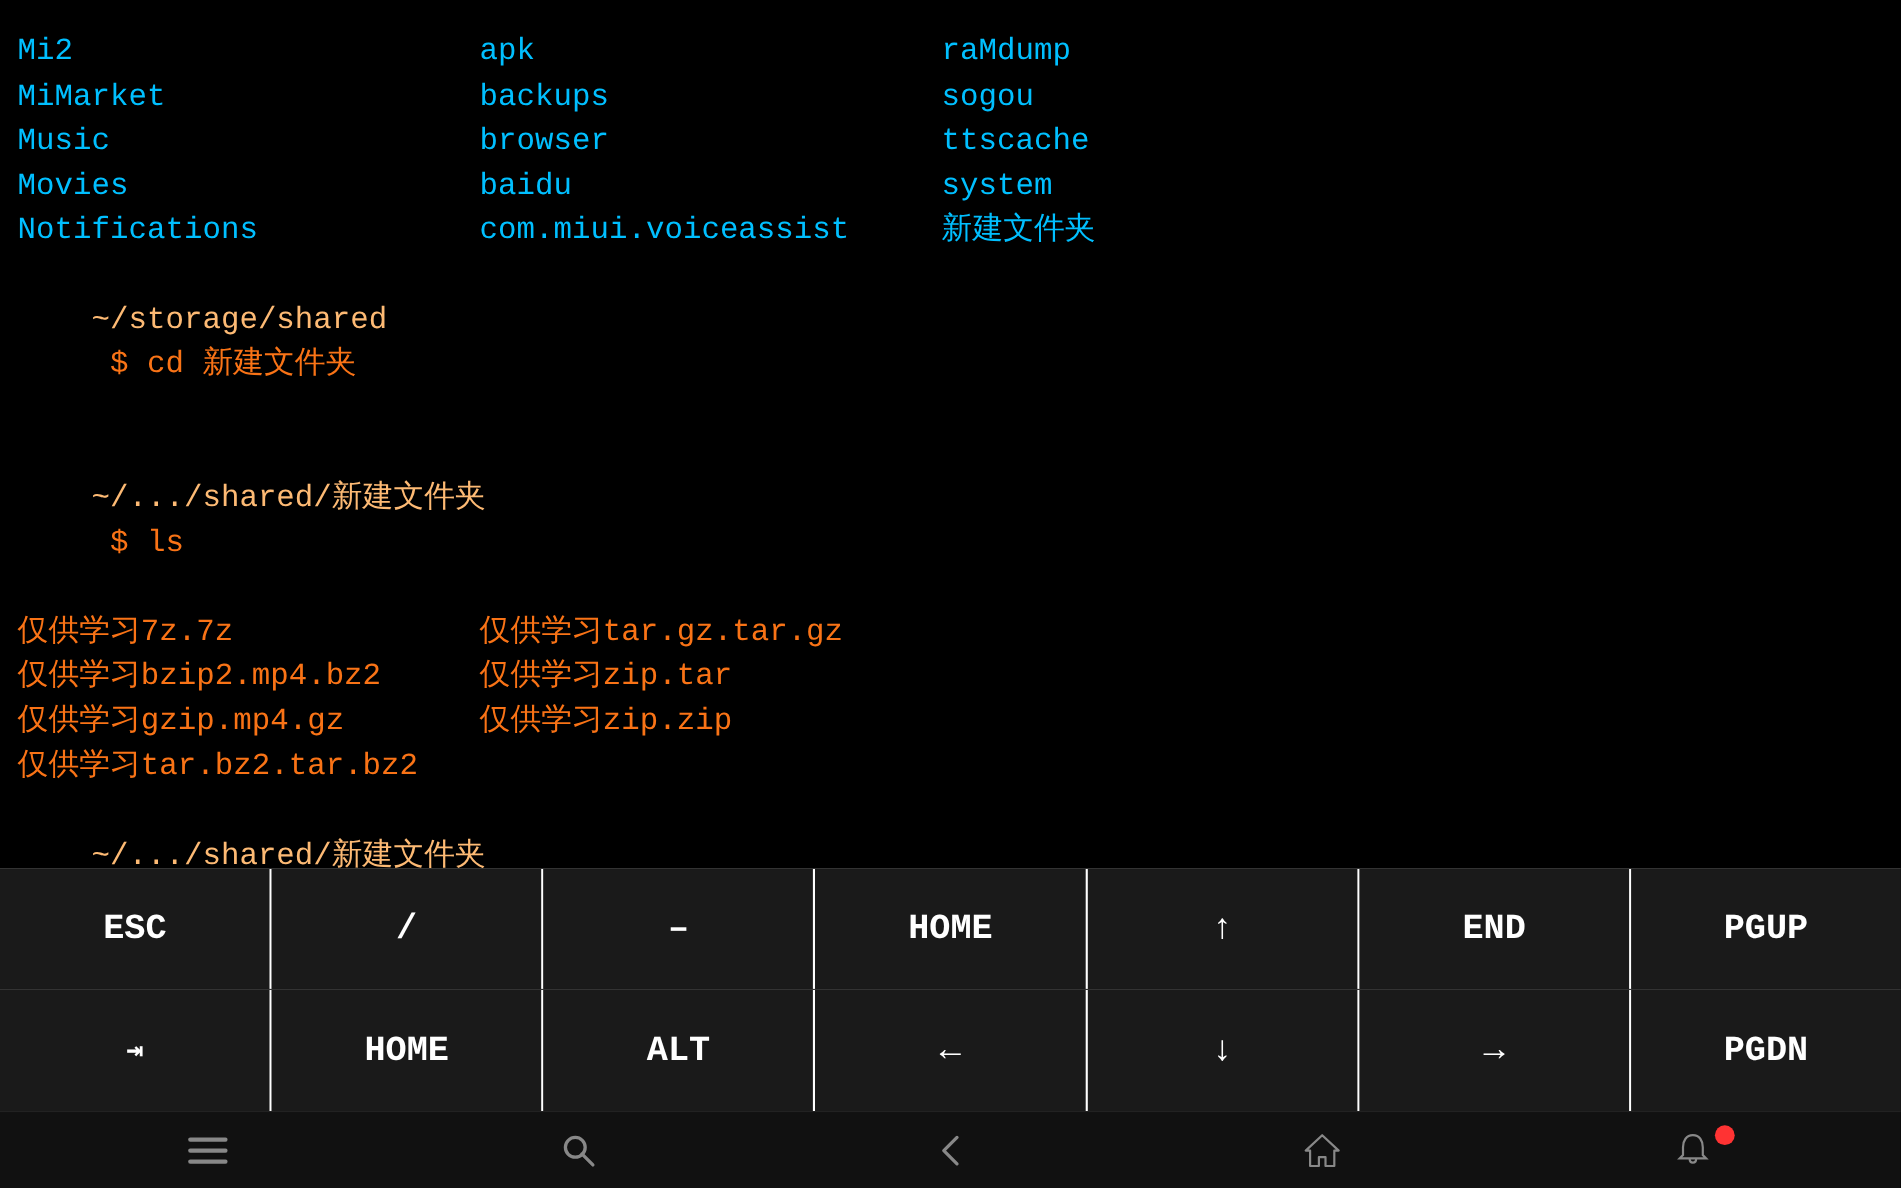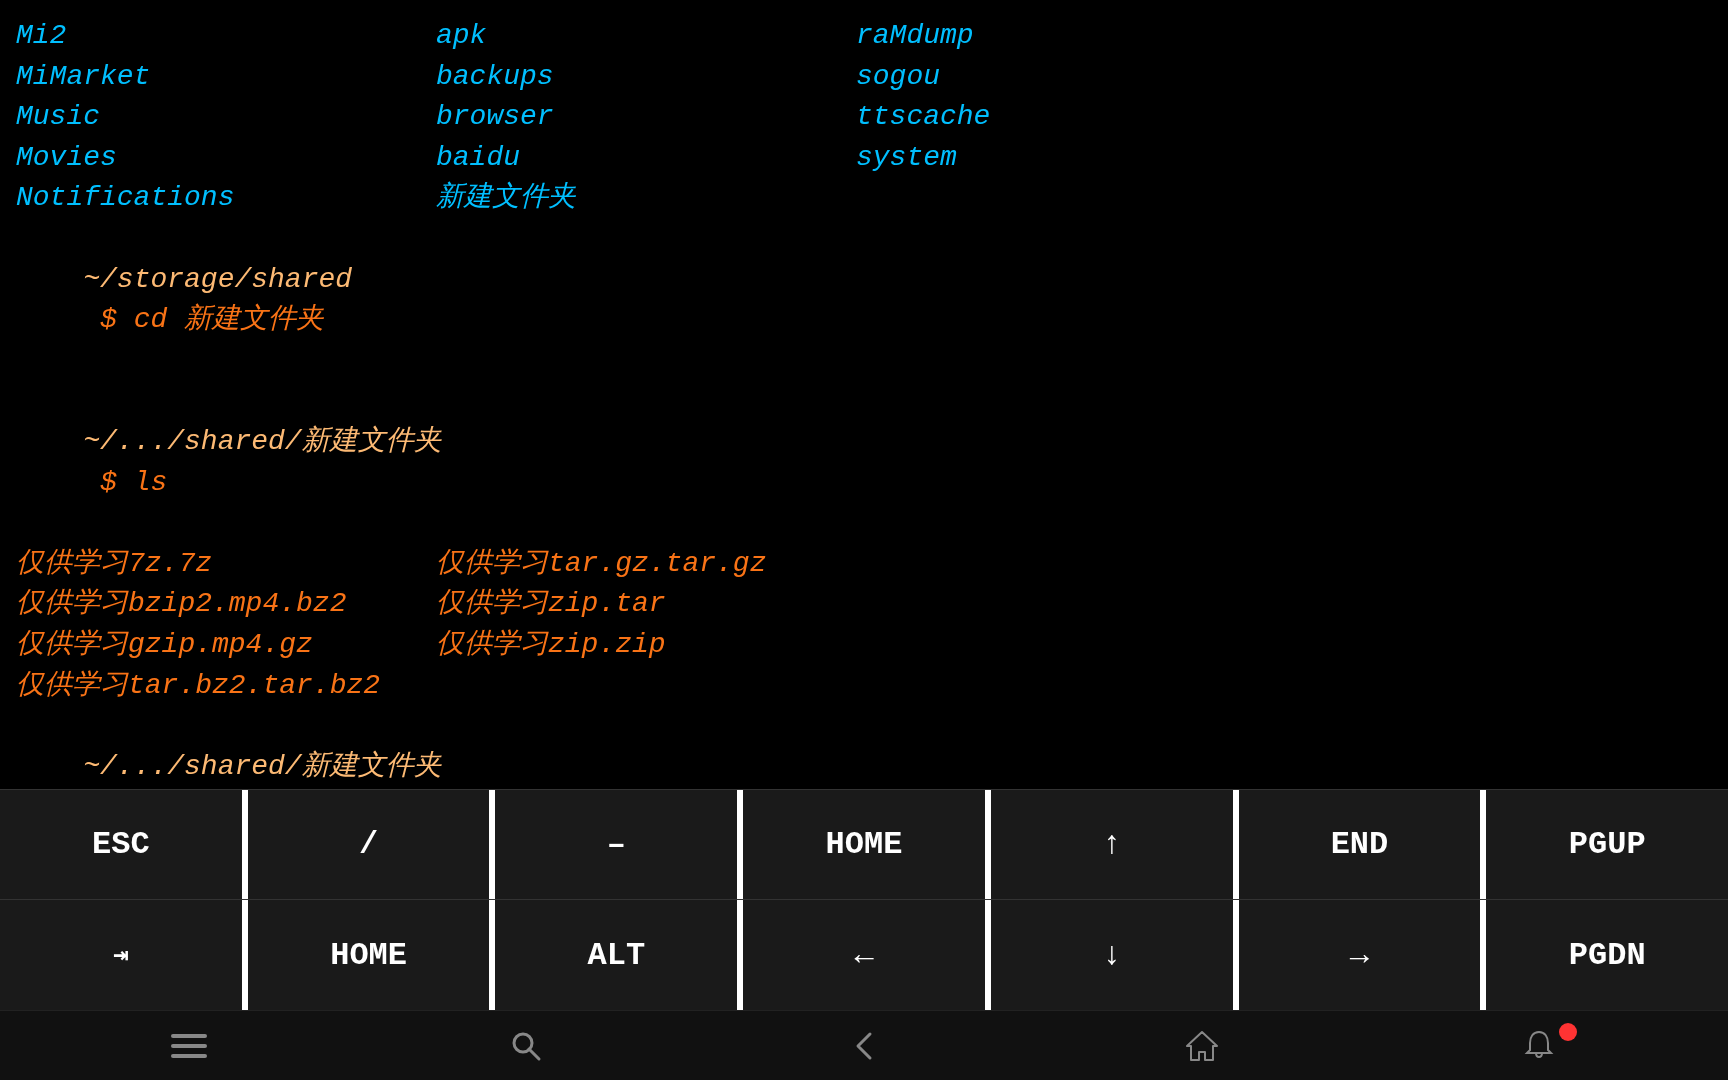--- a/index.html
+++ b/index.html
@@ -10,24 +10,23 @@
       font-family: 'Courier New', Courier, monospace;
       overflow: hidden;
       display: flex;
       flex-direction: column;
     }
 
     
     #terminal {
       flex: 1;
       background: #000;
-      padding: 16px 16px;
+      padding: 28px 16px;
       overflow: hidden;
       position: relative;
-      font-style: italic;
     }
 
     .term-line {
       font-size: 28px;
       line-height: 1.45;
       white-space: pre;
       color: #fff;
     }
 
     .col-grid {
@@ -67,21 +66,21 @@
 
     .key {
       flex: 1;
       display: flex;
       align-items: center;
       justify-content: center;
       color: #fff;
       font-size: 32px;
       font-weight: bold;
       font-family: 'Courier New', Courier, monospace;
-      border-right: 6px solid #ffffff;
+      border-right: 2px solid #ffffff;
       cursor: pointer;
       background: #1a1a1a;
       user-select: none;
     }
 
     .key:last-child {
       border-right: none;
     }
 
     
@@ -134,20 +133,21 @@
     <span class="col2 cyan">browser</span>
     <span class="col3 cyan">ttscache</span>
   </div>
   <div class="col-grid term-line">
     <span class="col1 cyan">Movies</span>
     <span class="col2 cyan">baidu</span>
     <span class="col3 cyan">system</span>
   </div>
   <div class="col-grid term-line">
     <span class="col1 cyan">Notifications</span>
+    <span class="col2 cyan">com.miui.voiceassist</span>
     <span class="col3 cyan">新建文件夹</span>
   </div>
 
   <div class="term-line">
     <span class="prompt">~/storage/shared</span>
     <span class="white"> $ cd 新建文件夹</span>
   </div>
 
   <div class="term-line">
     <span class="prompt">~/.../shared/新建文件夹</span>

